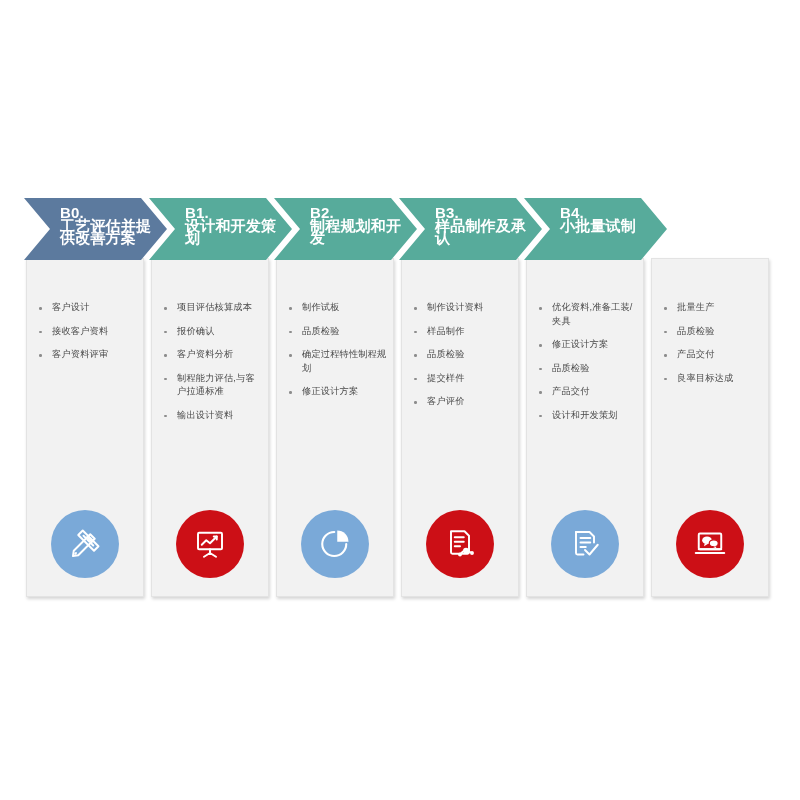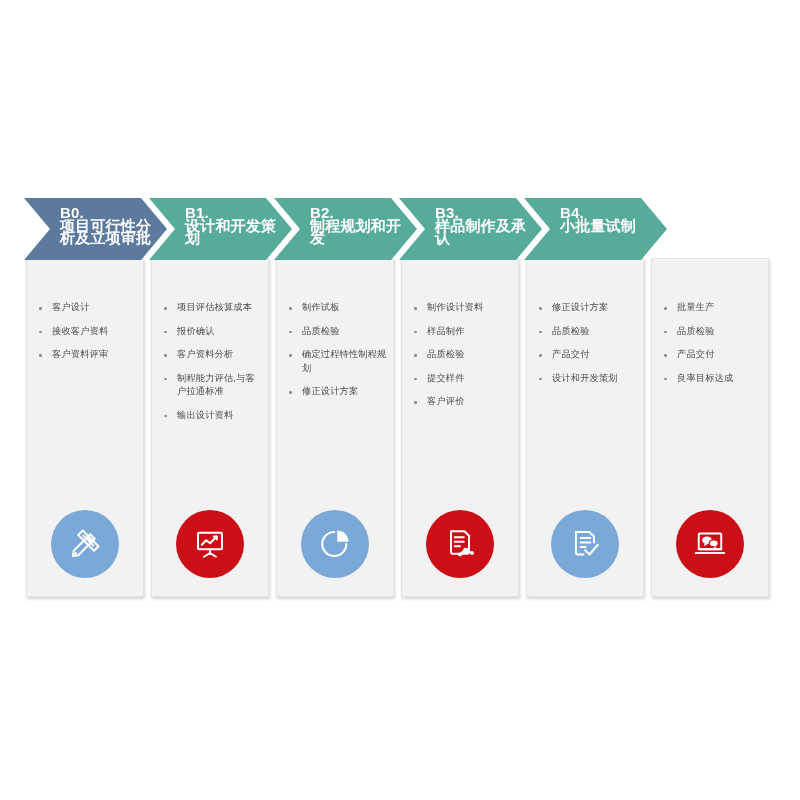--- a/index.html
+++ b/index.html
@@ -192,20 +192,21 @@
       <circle cx="32" cy="33" r="4" fill="#ffffff" stroke="none"></circle>
       <circle cx="24" cy="38" r="2.6" fill="#ffffff" stroke="none"></circle>
       <circle cx="40" cy="36" r="2.6" fill="#ffffff" stroke="none"></circle>
       <path d="M28 34 L25 37"></path>
       <path d="M36 34 L38 35"></path>
     </svg>
         </div>
       </div>
       <div class="panel" style="left: 526px;">
         <ul class="bullets">
+          <li class="bullet">优化资料,准备工装/夹具</li>
           <li class="bullet">修正设计方案</li>
           <li class="bullet">品质检验</li>
           <li class="bullet">产品交付</li>
           <li class="bullet">设计和开发策划</li>
         </ul>
         <div class="icon-circle" style="background: rgb(122, 169, 216);">
     <svg viewBox="0 0 48 48" fill="none" stroke="#ffffff" stroke-width="2.6" stroke-linecap="round" stroke-linejoin="round">
       <path d="M12 8 L30 8 L36 14 L36 22"></path>
       <path d="M12 8 L12 36 A2 2 0 0 0 14 38 L22 38"></path>
       <path d="M18 16 L31 16"></path>
@@ -233,21 +234,21 @@
       <path d="M31 27 L33 30 L28 28 Z" fill="#ffffff" stroke="none"></path>
     </svg>
         </div>
       </div>
       <div class="chev" style="left: 24px; width: 143px; z-index: 10;">
         <svg width="143" height="62" viewBox="0 0 143 62">
           <polygon points="0,0 117,0 143,31 117,62 0,62 26,31" fill="#5c7a9e"></polygon>
         </svg>
         <div class="chev-label">
           <span class="code">B0.</span>
-          <span class="ttl">项目可行性分析及立项审批</span>
+          <span class="ttl">工艺评估并提供改善方案</span>
         </div>
       </div>
       <div class="chev" style="left: 149px; width: 143px; z-index: 11;">
         <svg width="143" height="62" viewBox="0 0 143 62">
           <polygon points="0,0 117,0 143,31 117,62 0,62 26,31" fill="#57ab9b"></polygon>
         </svg>
         <div class="chev-label">
           <span class="code">B1.</span>
           <span class="ttl">设计和开发策划</span>
         </div>

